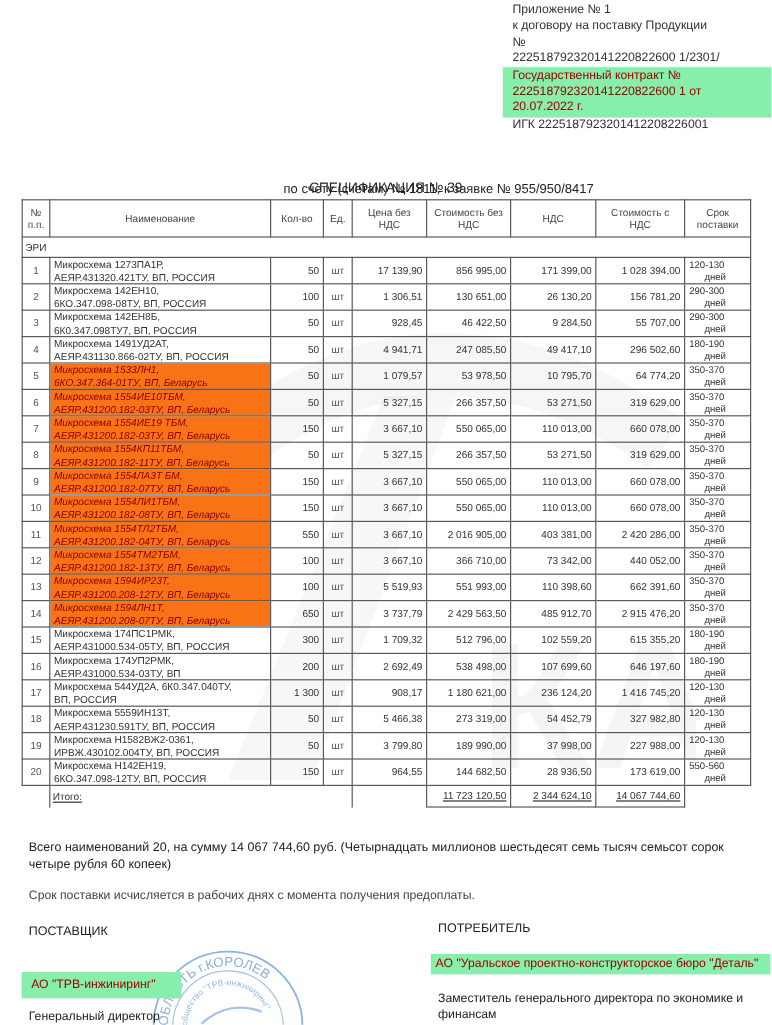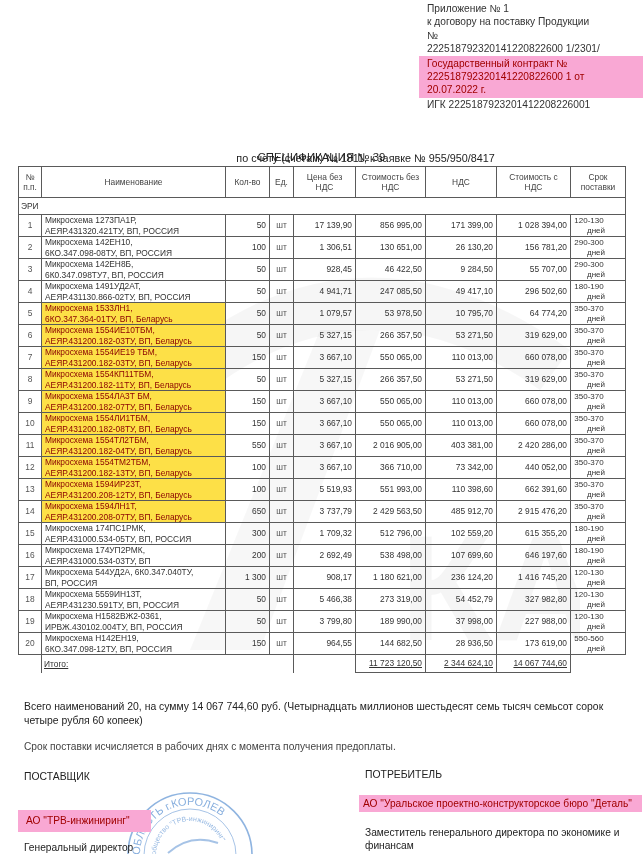--- a/index.html
+++ b/index.html
@@ -2,32 +2,32 @@
 <html><head>
 <meta charset="utf-8">
 <style>
   html, body { margin:0; padding:0; }
   body {
     width:643px; height:854px; overflow:hidden; background:#ffffff;
     font-family:"Liberation Sans", sans-serif; color:#2a2a2a; position:relative;
   }
   .appendix { position:absolute; left:427px; top:2px; width:210px; font-size:10.2px; line-height:13.4px; color:#333; }
   .appendix div { white-space:nowrap; }
-  .redact { background:#f9a8d4; color:#a00000; }
+  .redact { background:#86efac; color:#a00000; }
   .appendix .gk { margin-left:-8px; padding-left:8px; margin-right:-6px; padding-top:1px; padding-bottom:1px; }
   .title { position:absolute; left:0; width:643px; text-align:center; top:151px; font-size:11.4px; color:#222; }
   .subtitle { position:absolute; left:0; width:643px; text-align:center; top:152px; font-size:10.8px; color:#222;margin-left:44px; }
 
   table.spec { position:absolute; left:18px; top:166px; border-collapse:collapse; font-size:8.4px; color:#333; table-layout:fixed; }
   table.spec td, table.spec th { border:1px solid #5a5a5a; padding:0 2px; line-height:10.5px; }
   table.spec th { font-weight:normal; text-align:center; height:30px; color:#444; }
   table.spec tr.row td { height:21px; }
   table.spec td.num { text-align:center; color:#555; }
   table.spec td.name { text-align:left; padding-left:3px; white-space:nowrap; overflow:hidden; }
-  table.spec td.name.red { background:#fde047; color:#8a0000; }
+  table.spec td.name.red { background:#f97316; color:#8a0000;font-style:italic; }
   table.spec td.r { text-align:right; padding-right:3px; }
   table.spec td.unit { text-align:center; color:#555; }
   table.spec td.term { text-align:right; font-size:8px; line-height:9.5px; padding-right:20px; }
   table.spec td.term span { display:block; text-align:center; }
   table.spec tr.group td { height:16px; text-align:left;margin-left:15px; }
   table.spec tr.total td { height:17px;text-decoration:underline; }
   table.spec td.noborder { border:none; }
 
   .summary { position:absolute; left:24px; top:700px; width:600px; font-size:10.4px; line-height:13.5px; color:#222; }
   .note { position:absolute; left:24px; top:741px; font-size:10.2px; color:#444; }

